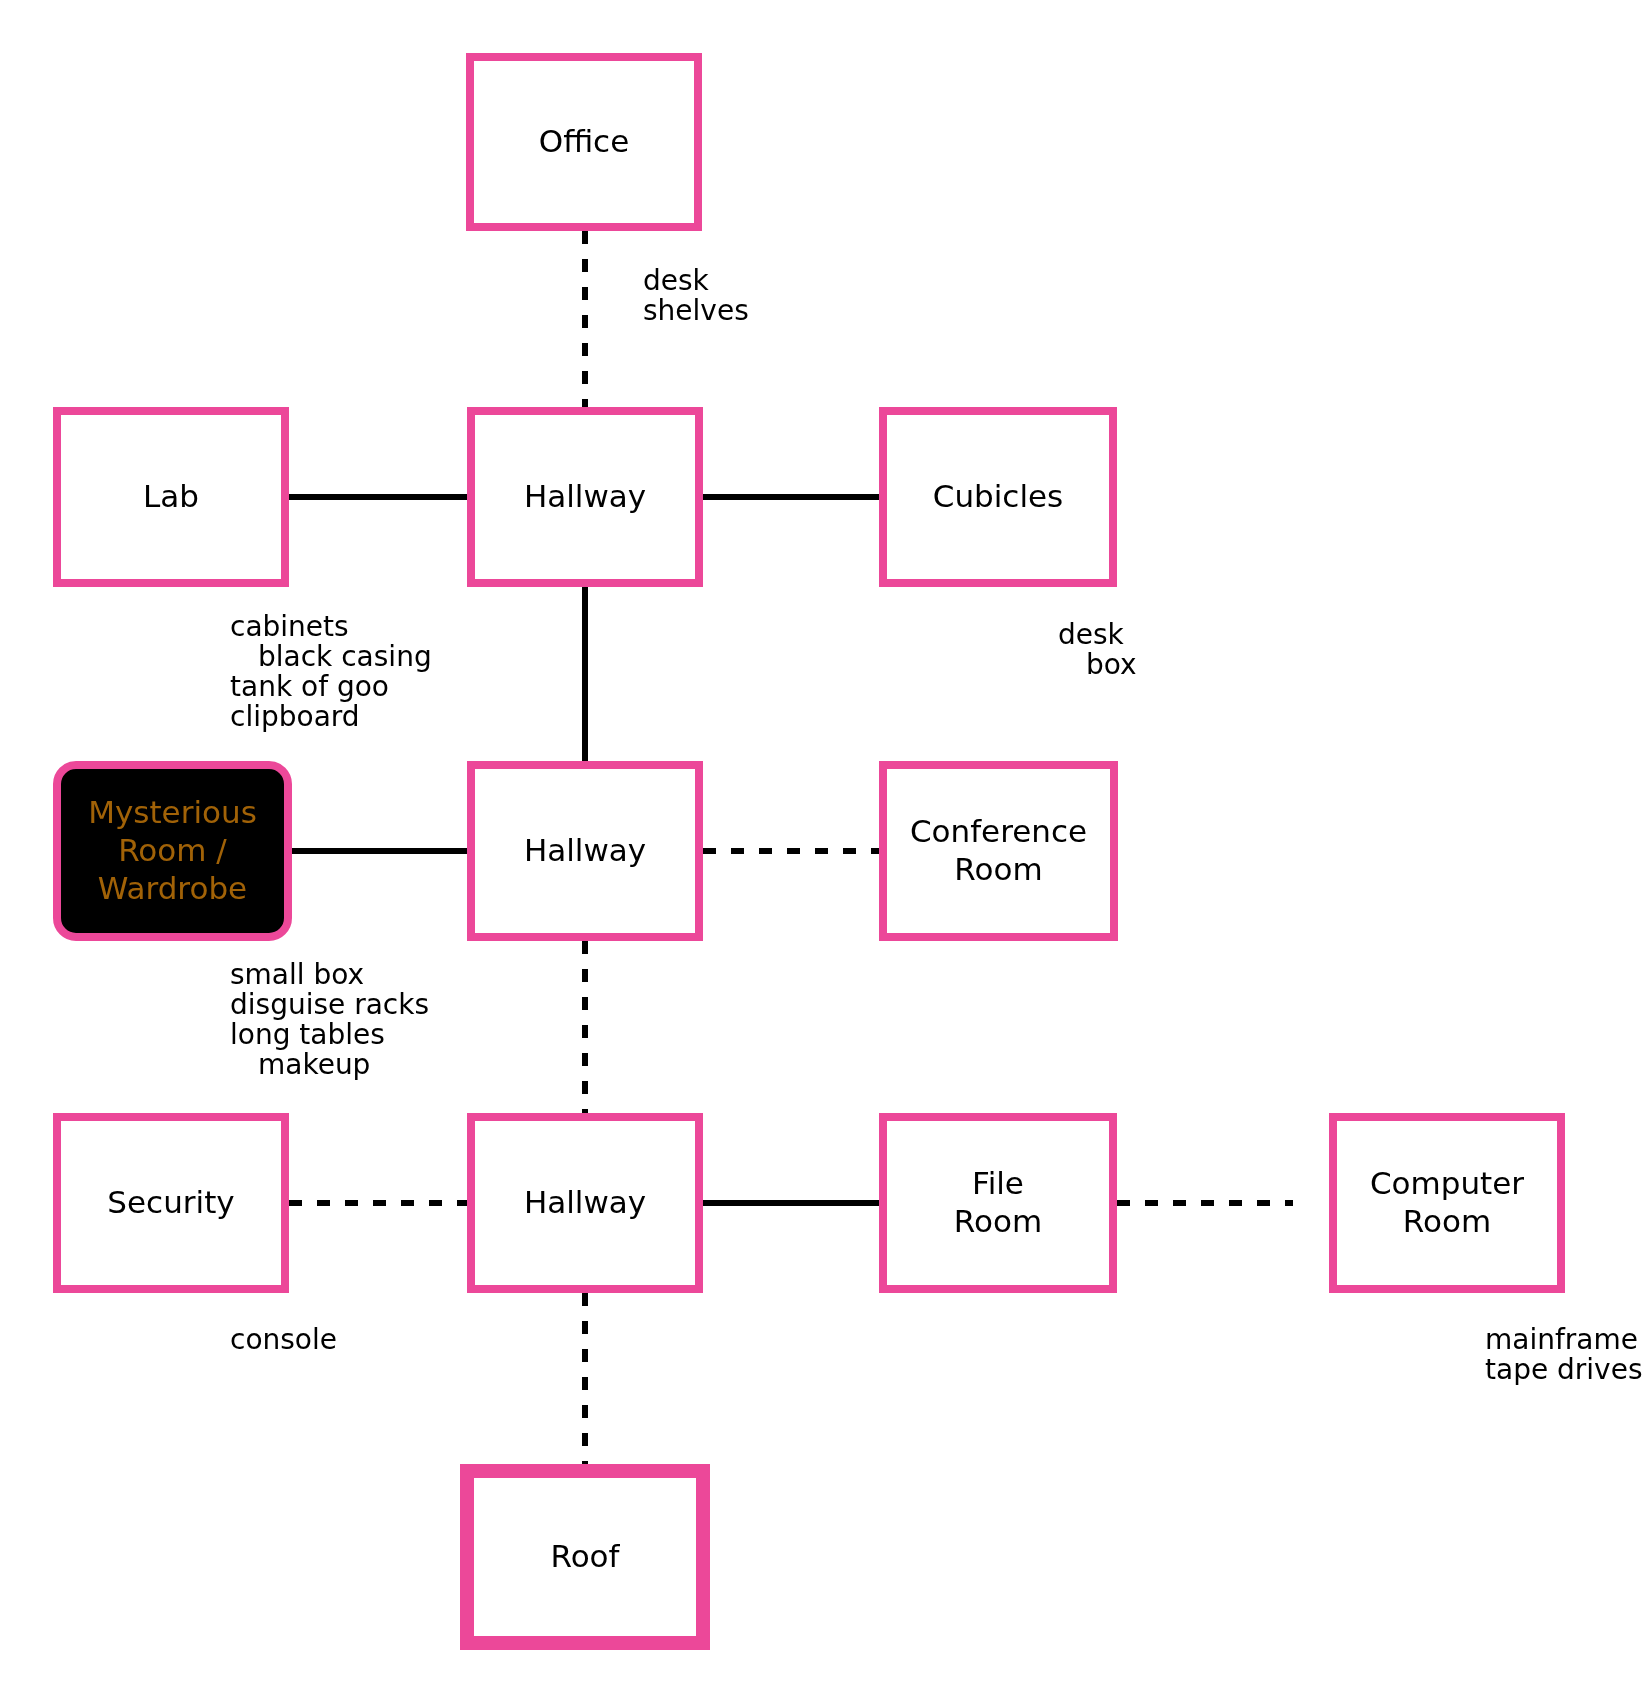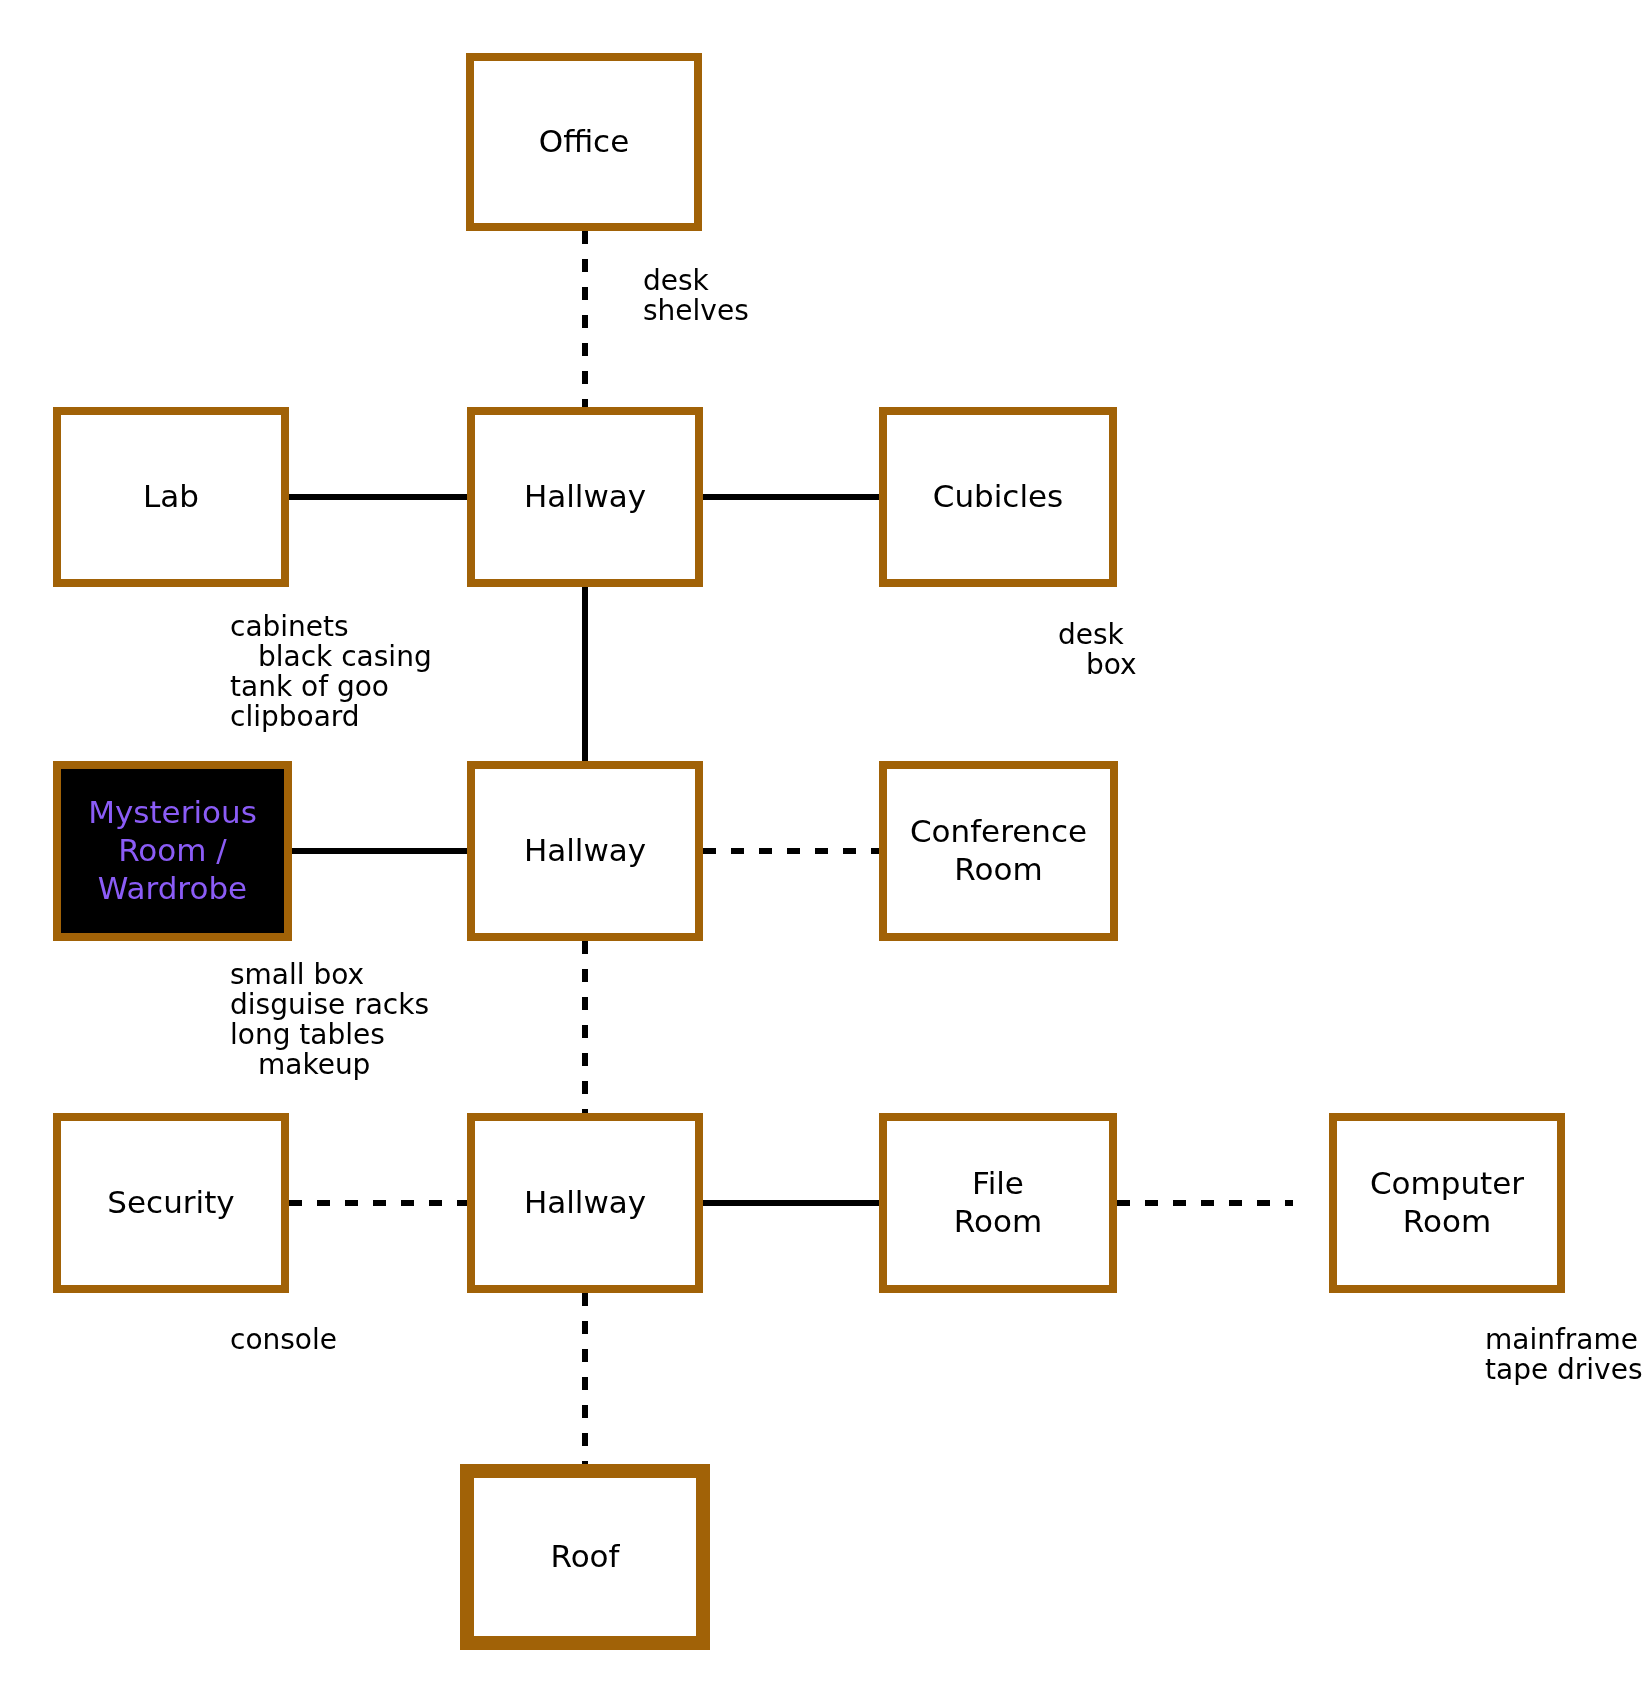--- a/index.html
+++ b/index.html
@@ -13,33 +13,33 @@
     overflow: hidden;
   }
   .edges-layer {
     position: absolute;
     left: 0; top: 0;
     width: 1652px; height: 1706px;
   }
   .room {
     position: absolute;
     box-sizing: border-box;
-    border: 8px solid #a16207;
+    border: 8px solid #ec4899;
     background: #ffffff;
     display: flex;
     align-items: center;
     justify-content: center;
     text-align: center;
   }
   .room-label {
     font-size: 31px;
     line-height: 1.22;
     display: inline-block;
   }
-  .room--dark { background: #000000; color: #8b5cf6; }
+  .room--dark { background: #000000; color: #a16207; border-radius: 23px; }
   .room--dark .room-label { max-width: 195px; }
   .room--conference .room-label { max-width: 205px; }
   .room--file .room-label { max-width: 110px; }
   .room--computer .room-label { max-width: 190px; }
   .room--roof { border-width: 14px; }
   .items {
     position: absolute;
     font-size: 28px;
     line-height: 30px;
     white-space: nowrap;

